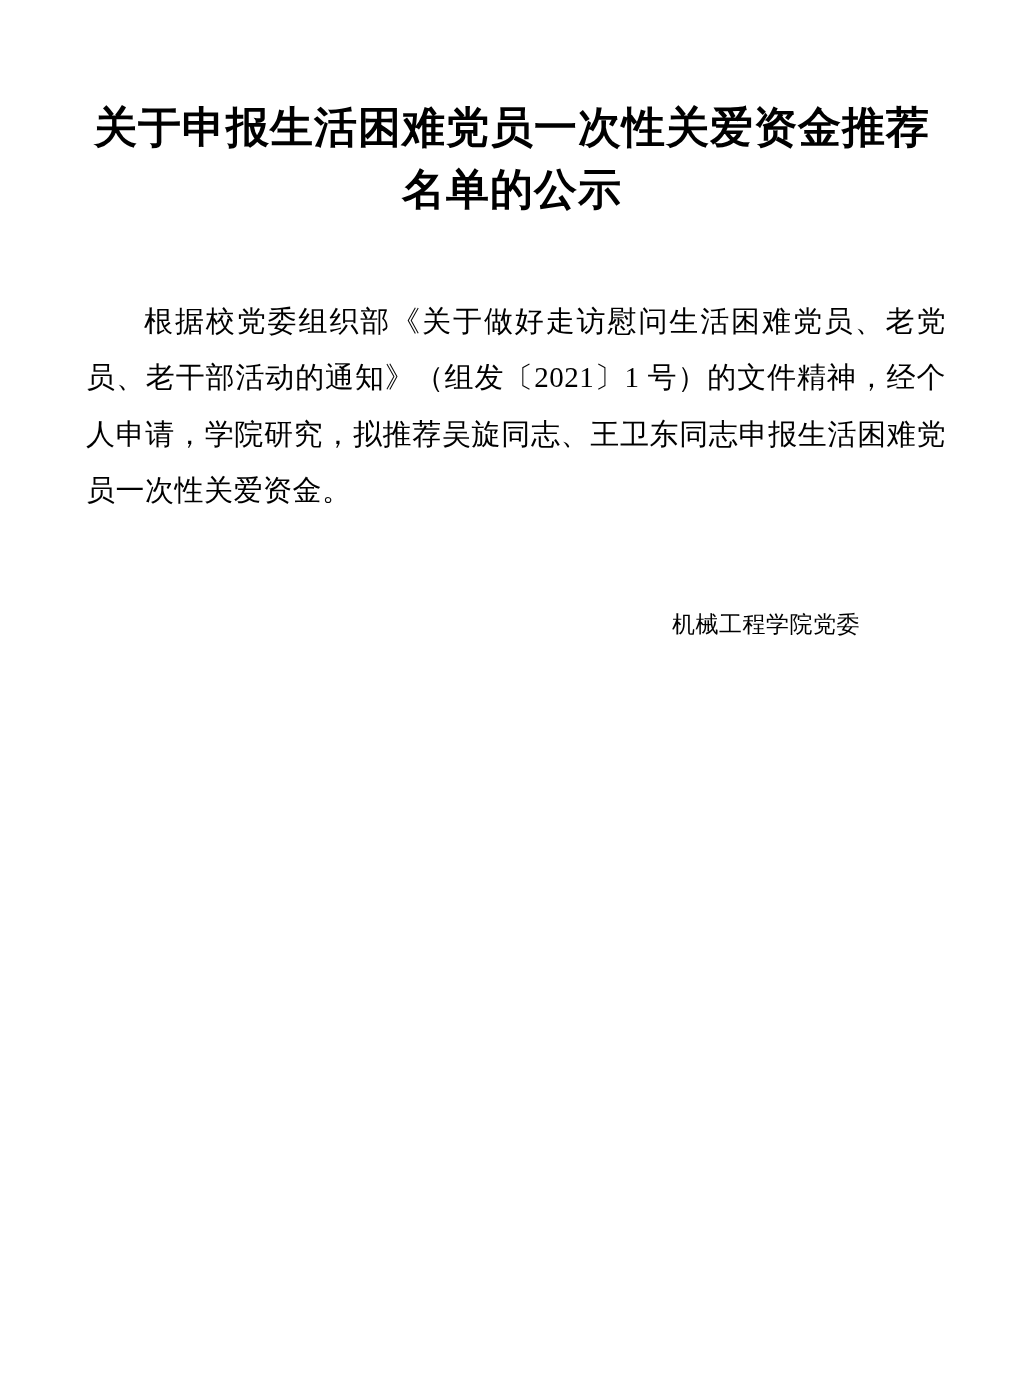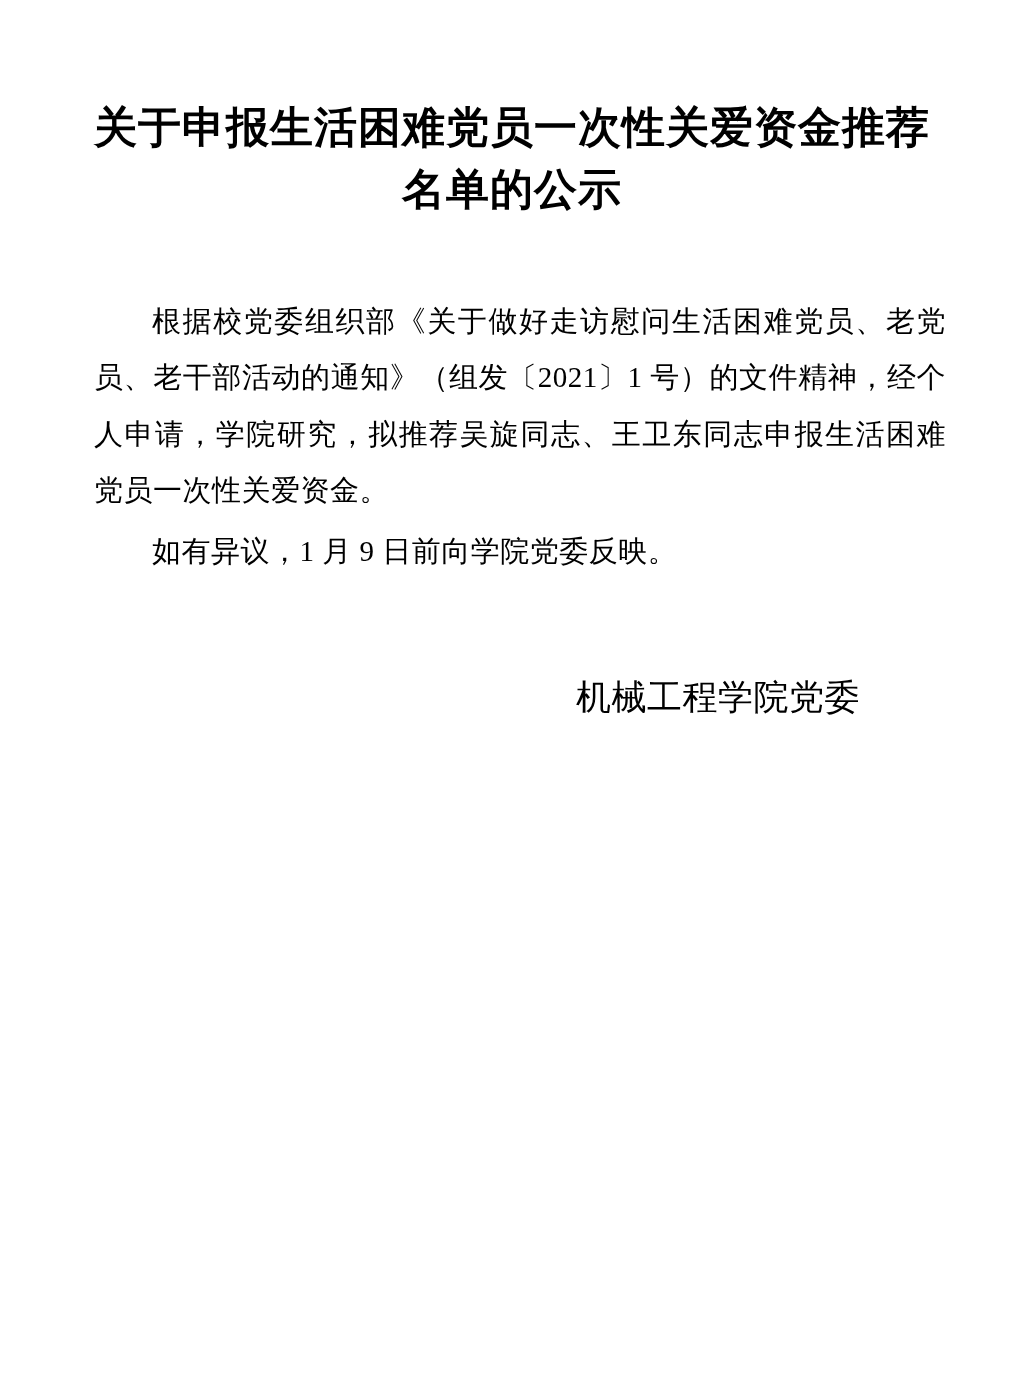--- a/index.html
+++ b/index.html
@@ -32,56 +32,55 @@
     padding: 0 4px;
   }
   .body-block {
     margin-top: 72px;
   }
   .para {
     font-size: 29px;
     line-height: 1.95;
     text-align: justify;
     text-justify: inter-ideograph;
-    margin: 0 0 4px 16px;
+    margin: 0 0 4px 8px;
     letter-spacing: 0.5px;
   }
   .para.indent {
     text-indent: 2em;
   }
   .para.short {
     text-indent: 2em;
     text-align: left;
   }
   .sign-block {
     margin-top: 82px;
     text-align: right;
     padding-right: 86px;
   }
   .sign-line {
-    font-size: 35px;
+    font-size: 23px;
     line-height: 2.1;
     letter-spacing: 0.5px;
   }
   .sign-date {
     font-size: 29px;
     line-height: 2.1;
     letter-spacing: 0.5px;
     padding-right: 6px;
   }
 </style>
 </head>
 <body>
 
 <div class="page">
 
   <h1 class="doc-title">关于申报生活困难党员一次性关爱资金推荐名单的公示</h1>
 
   <div class="body-block">
     <p class="para indent">根据校党委组织部《关于做好走访慰问生活困难党员、老党员、老干部活动的通知》（组发〔2021〕1 号）的文件精神，经个人申请，学院研究，拟推荐吴旋同志、王卫东同志申报生活困难党员一次性关爱资金。</p>
-    <p class="para short">如有异议，1 月 9 日前向学院党委反映。</p>
   </div>
 
   <div class="sign-block">
     <div class="sign-line">机械工程学院党委</div>
   </div>
 
 </div>
 
 </body></html>

